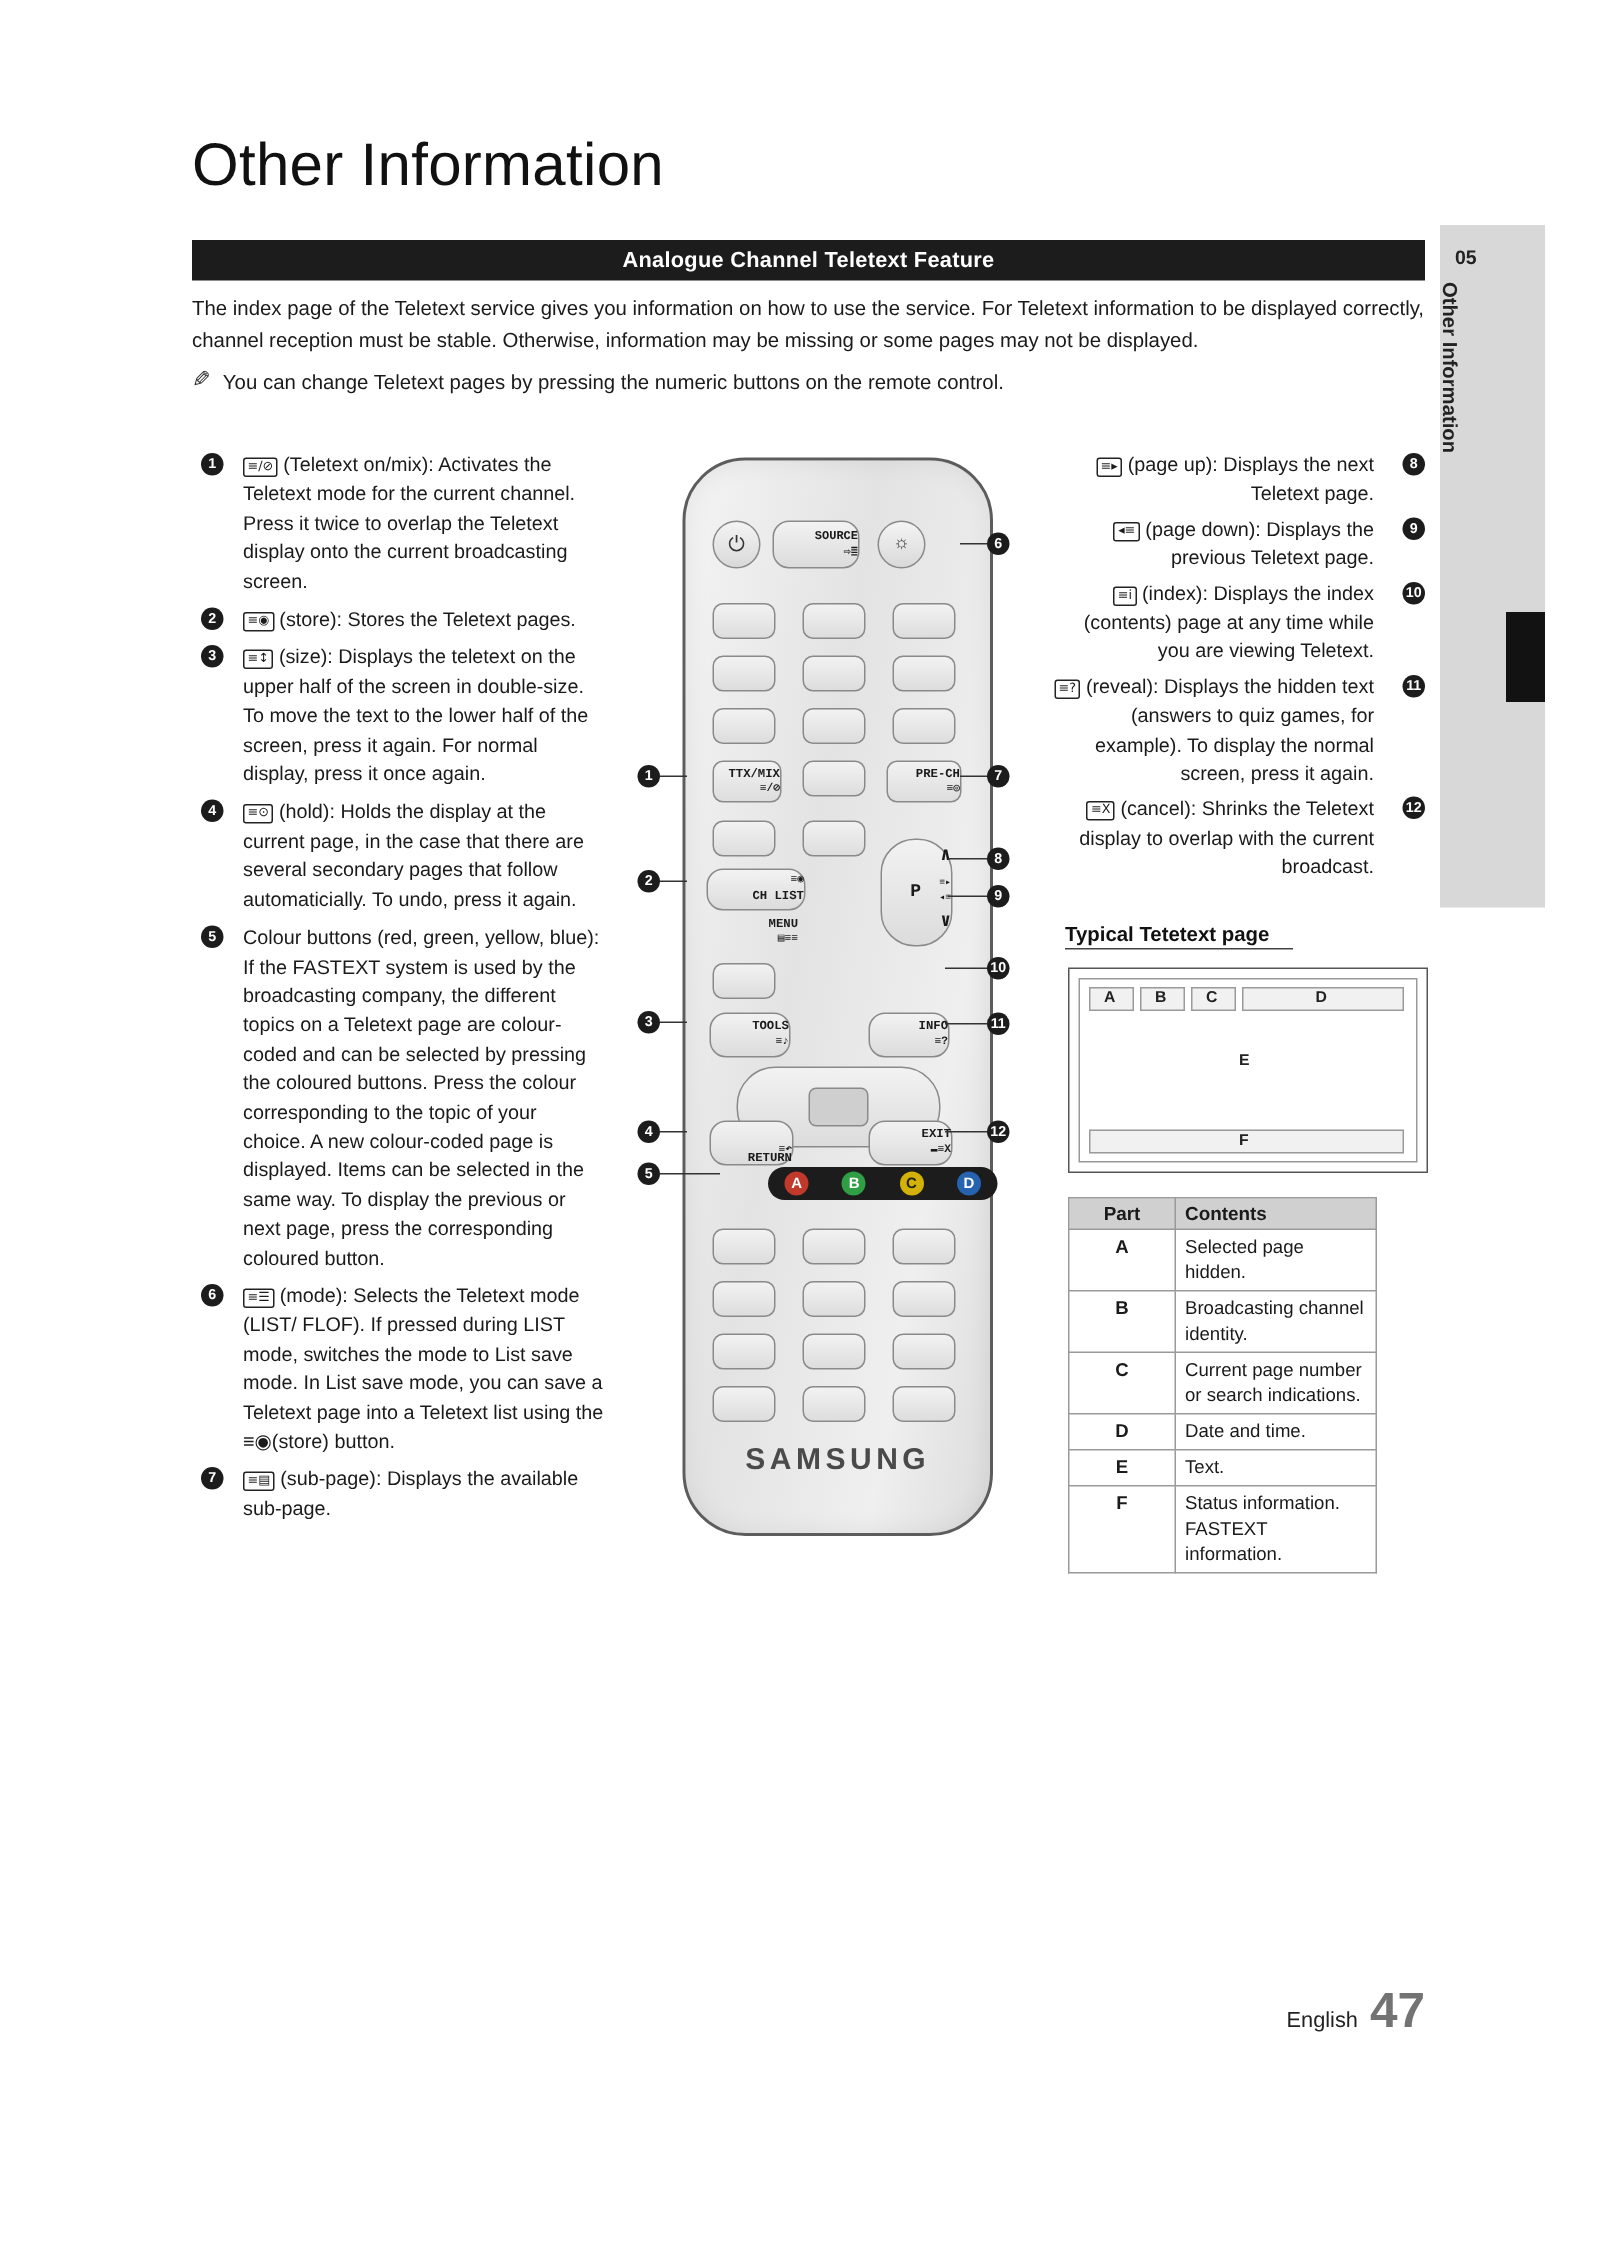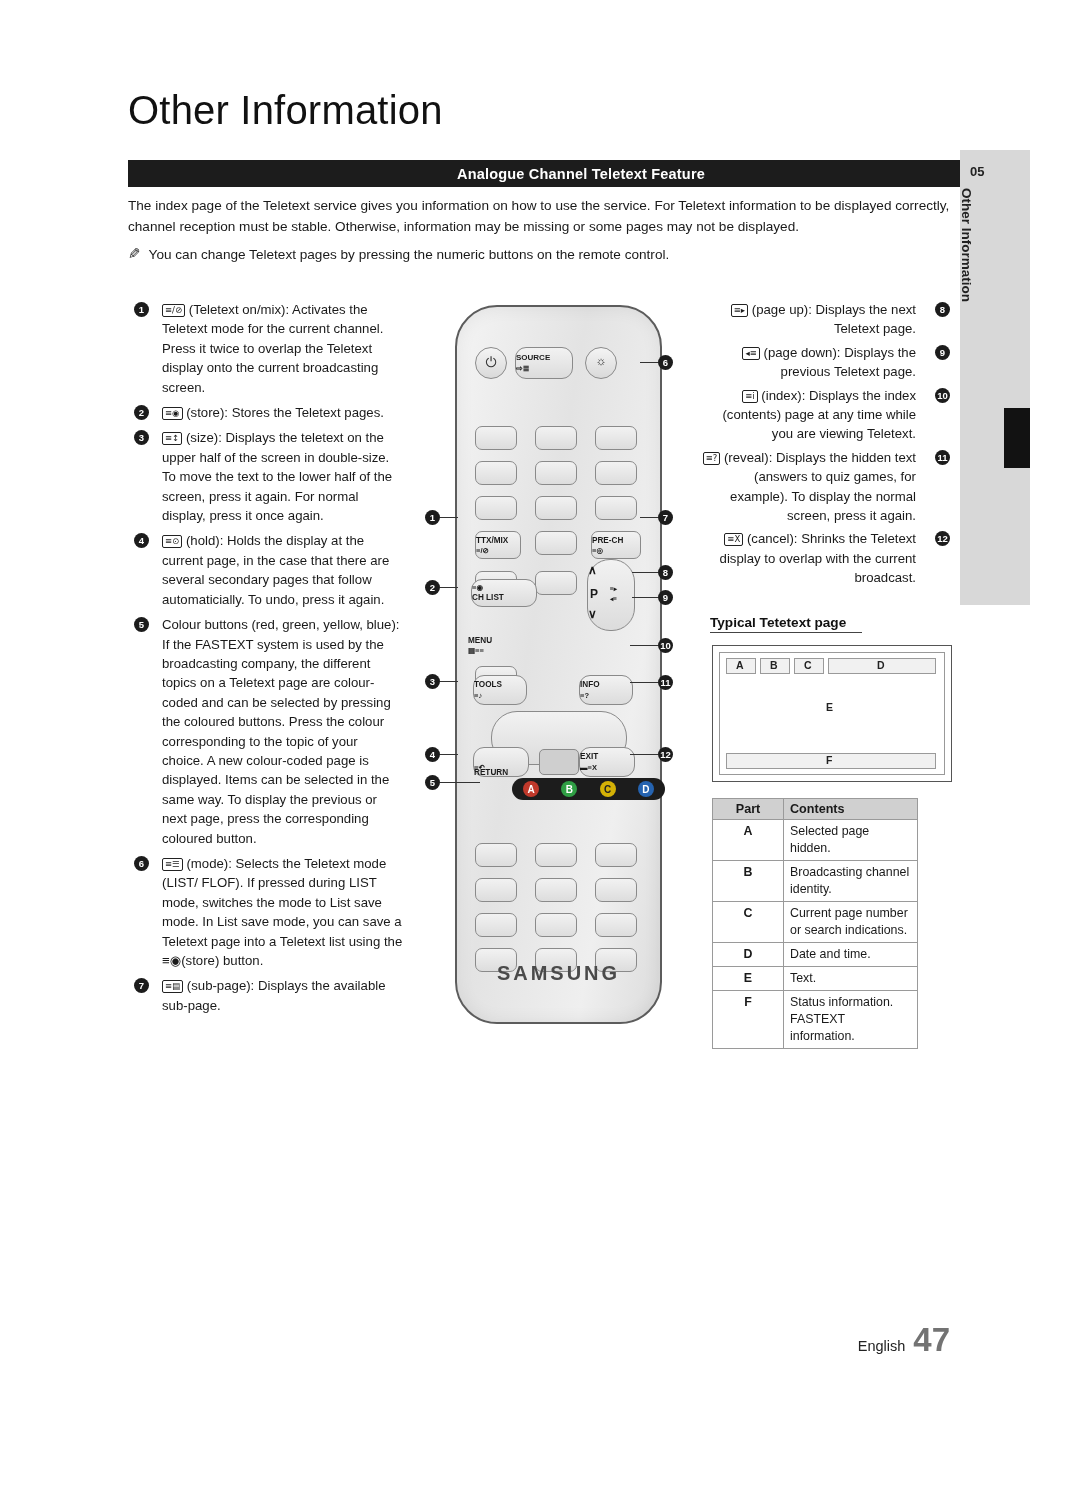--- a/index.html
+++ b/index.html
@@ -40,21 +40,20 @@
     width: 822px;
     height: 27px;
     background: #1c1c1c;
     color: #ffffff;
     font-size: 14.5px;
     font-weight: bold;
     display: flex;
     align-items: center;
     justify-content: center;
     letter-spacing: 0.2px;
-    padding-left: 42px;
   }
 
   
   .intro {
     position: absolute;
     left: 128px;
     top: 195px;
     width: 822px;
     font-size: 13.6px;
     line-height: 21px;
@@ -180,30 +179,29 @@
     border: 2px solid #5c5c5c;
     border-radius: 42px;
     background: linear-gradient(100deg, #f4f4f4 0%, #e3e3e3 40%, #efefef 75%, #dcdcdc 100%);
     box-shadow: inset 0 0 18px rgba(0,0,0,0.07);
   }
   .btn {
     position: absolute;
     background: linear-gradient(180deg, #f2f2f2, #dddddd);
     border: 1.2px solid #8a8a8a;
     border-radius: 7px;
-    margin-top: 24px;
   }
   .btn-lbl {
     position: absolute;
-    text-align: left;
+    text-align: right;
     font-size: 8.2px;
     font-weight: bold;
     color: #1a1a1a;
     line-height: 9px;
-    font-family: Liberation Sans, sans-serif;
+    font-family: Liberation Mono, monospace;
   }
   .round {
     position: absolute;
     border-radius: 50%;
     background: linear-gradient(180deg, #f4f4f4, #d9d9d9);
     border: 1.2px solid #8a8a8a;
   }
   .pill {
     position: absolute;
     border-radius: 11px;

